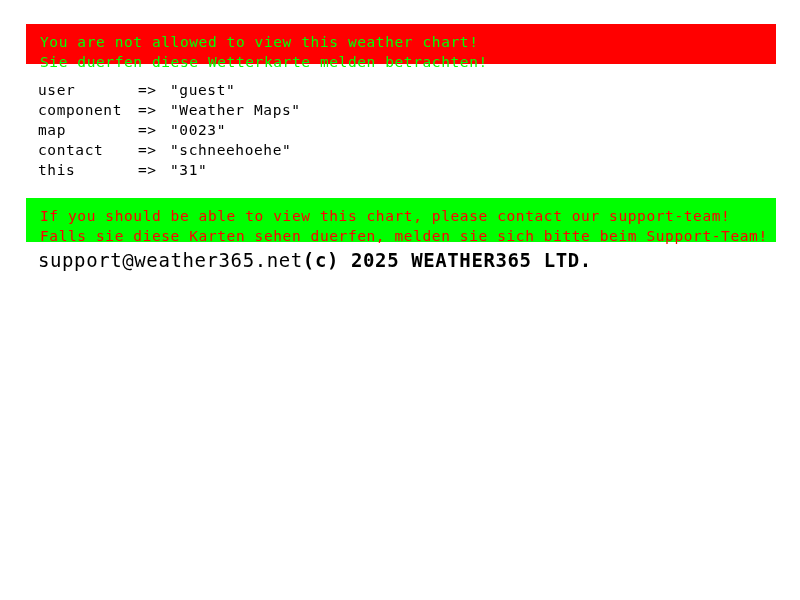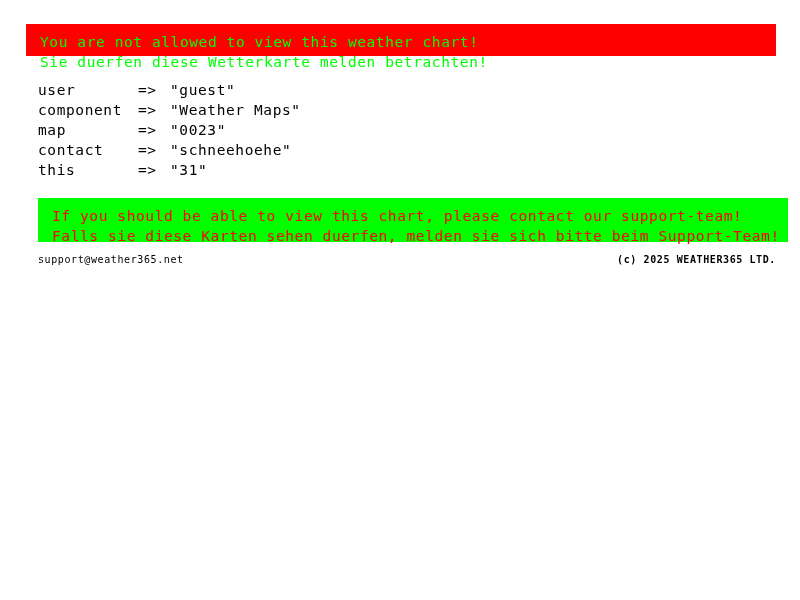--- a/index.html
+++ b/index.html
@@ -25,27 +25,26 @@
   .banner {
     position: absolute;
     left: 26px;
     width: 750px;
     box-sizing: border-box;
     padding: 8px 14px;
   }
   .banner-error {
     top: 24px;
     background: #ff0000;
-    height: 32px;
+    height: 40px;
   }
   .banner-info {
     top: 198px;
     background: #00ff00;
     height: 44px;
-    margin-left: 12px;
   }
   .banner-line {
     font-size: 14.5px;
     line-height: 20px;
     letter-spacing: 0.6px;
     white-space: pre;
   }
   .banner-error .banner-line {
     color: #00ff00;
   }
@@ -76,22 +75,21 @@
   }
   .param-val {
     display: inline-block;
   }
   .footer {
     position: absolute;
     left: 38px;
     top: 250px;
     width: 738px;
     display: flex;
-    justify-content: space-between;
-    font-size: 10px;
+    font-size: 19px;
     line-height: 20px;
     letter-spacing: 0.6px;
     white-space: pre;
   }
   .footer-left {
     text-align: left;
   }
   .footer-right {
     text-align: right;
     font-weight: bold;

